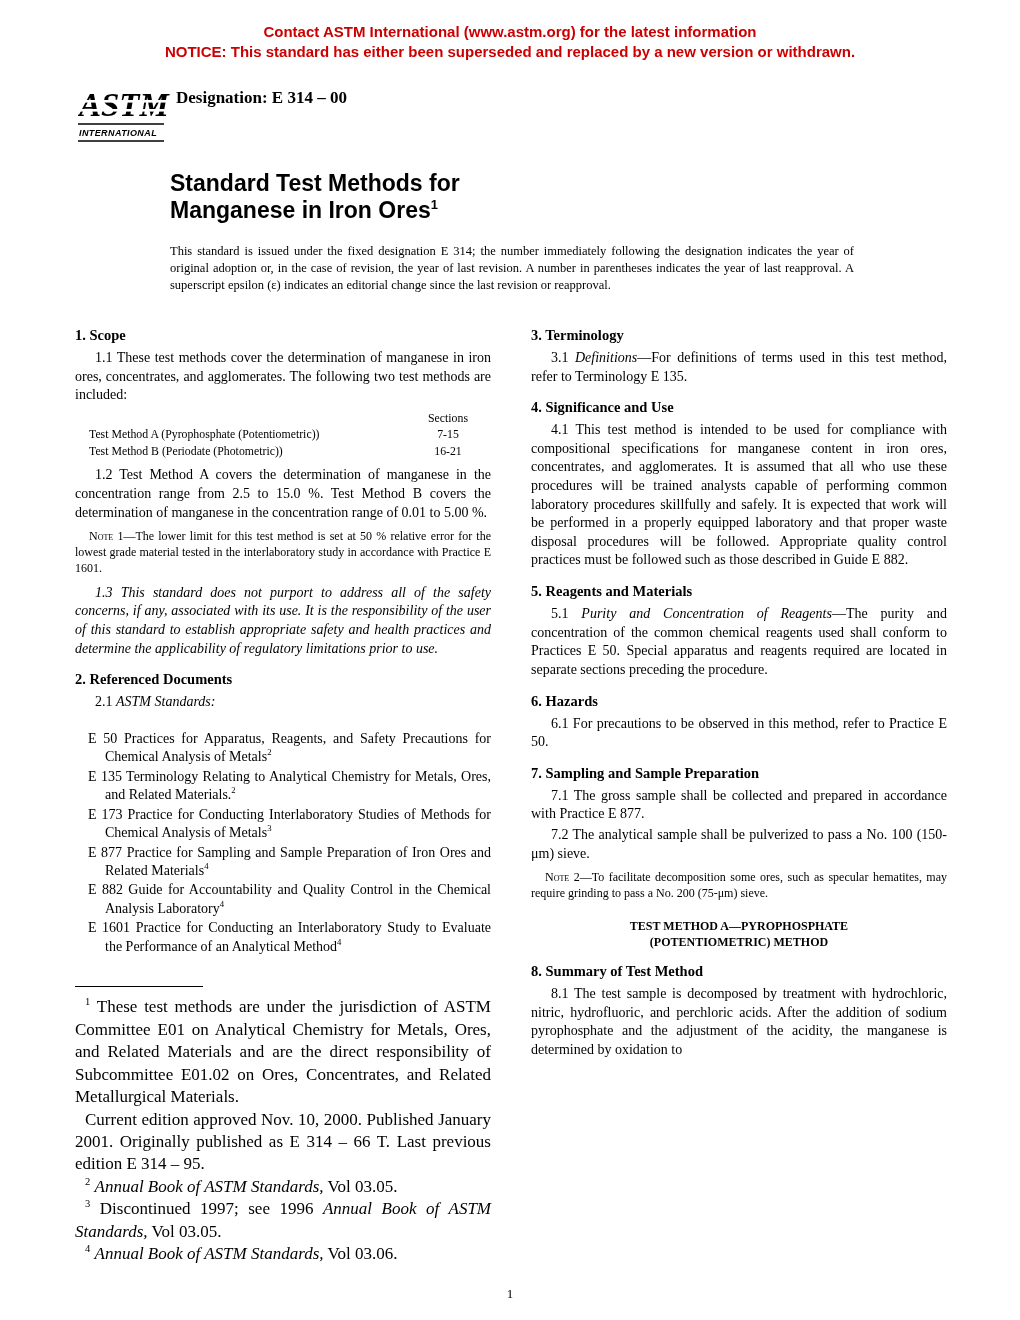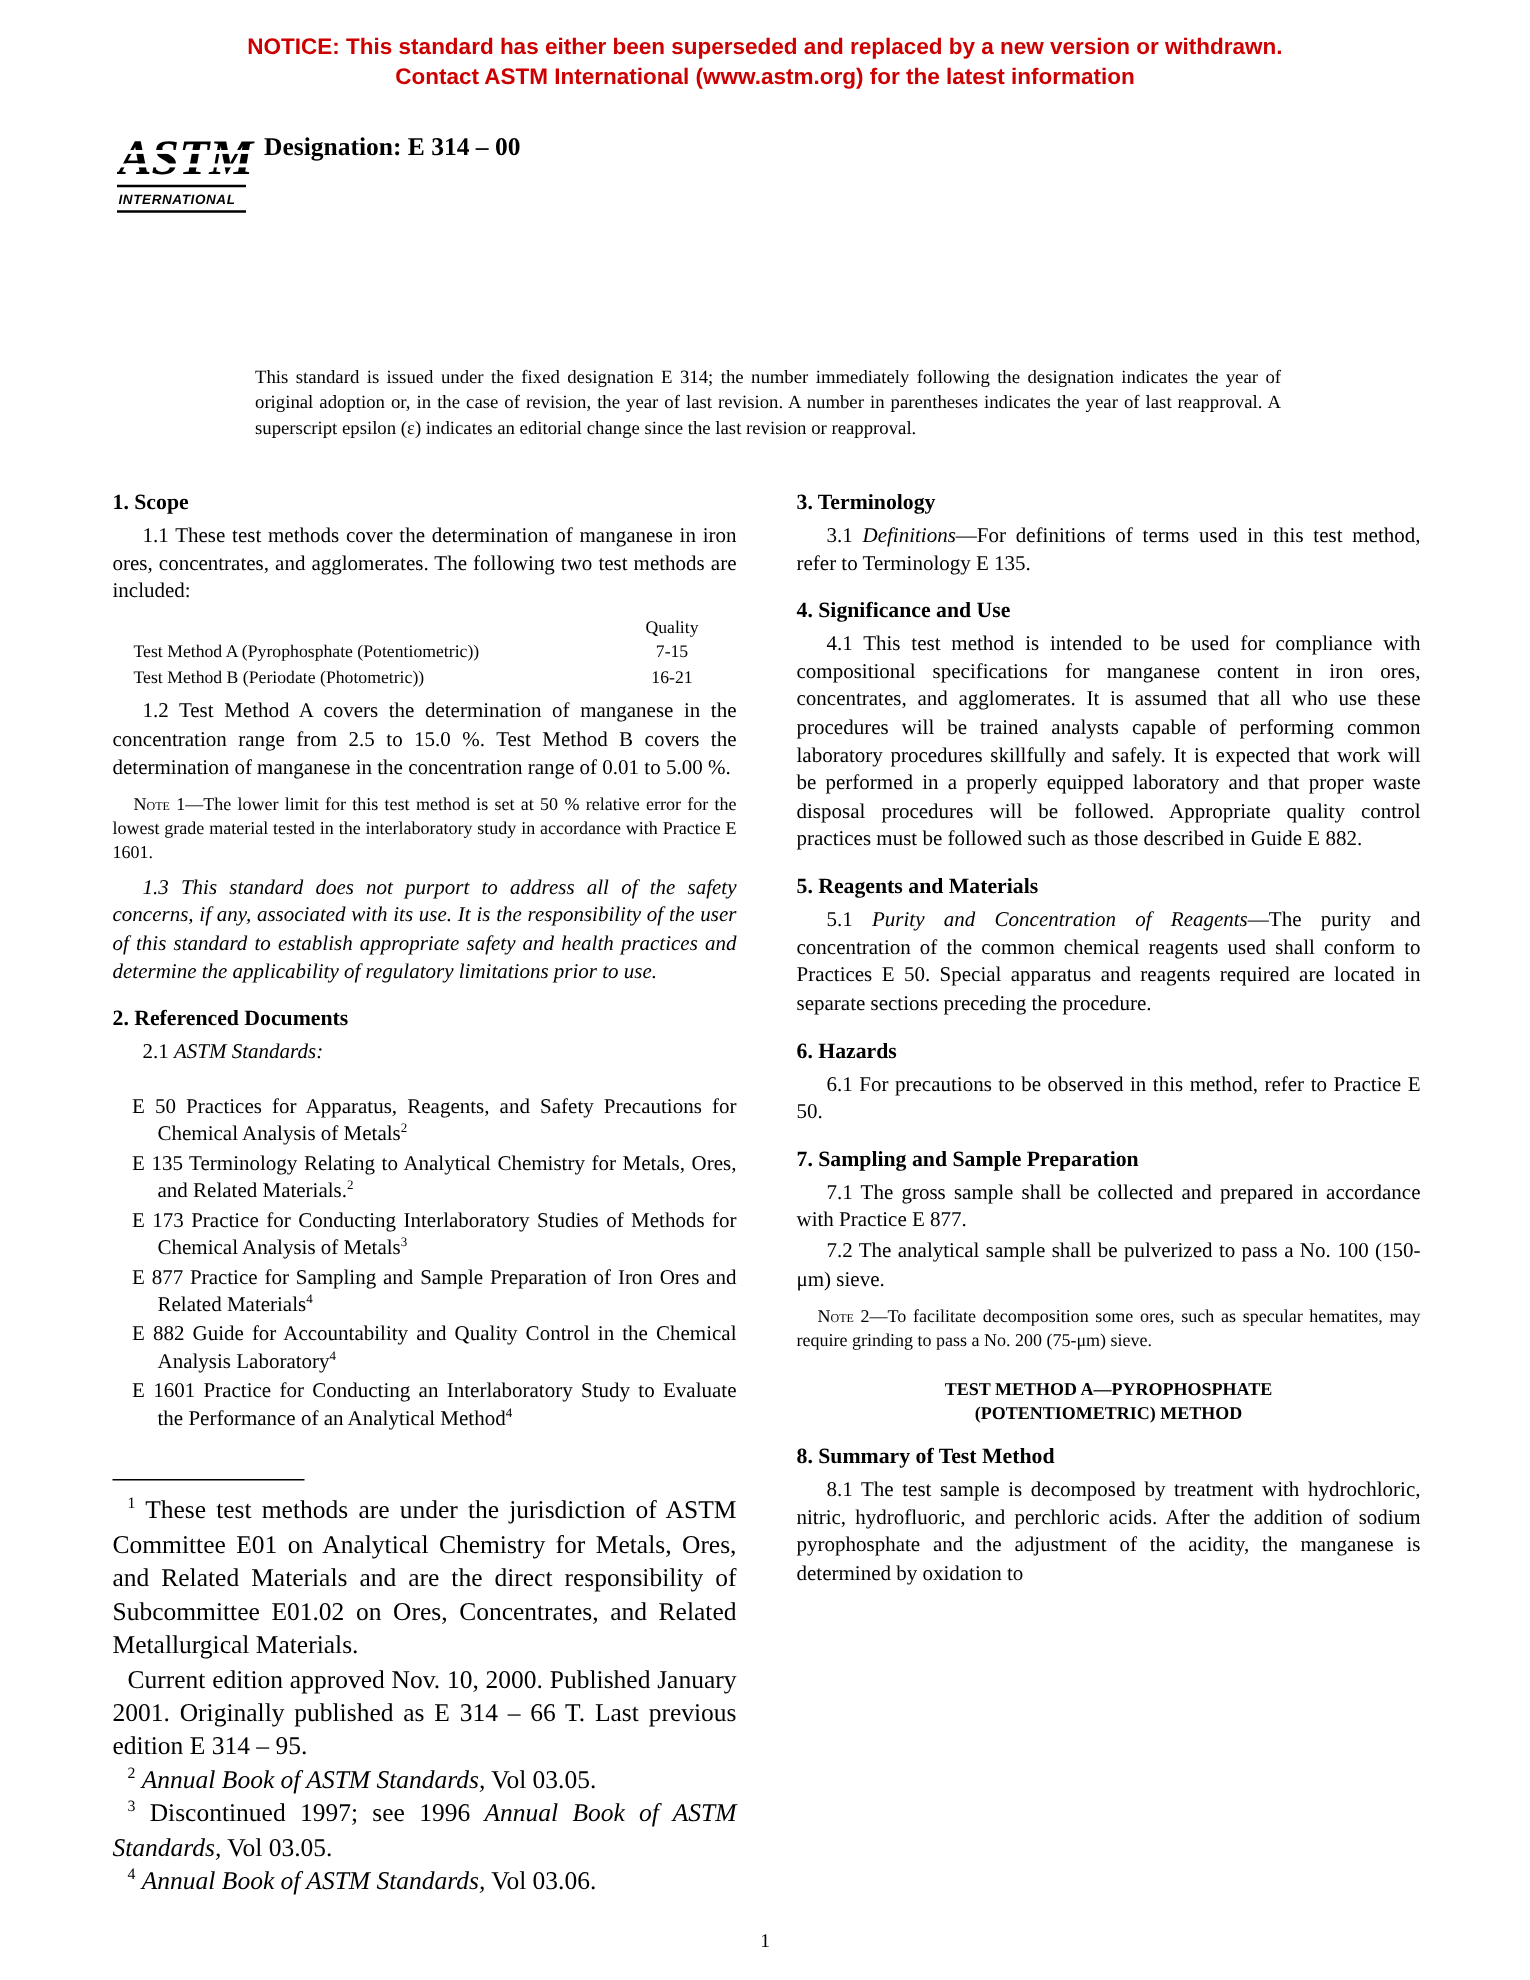--- a/index.html
+++ b/index.html
@@ -102,51 +102,55 @@
 
   sup { font-size: 0.62em; vertical-align: super; line-height: 0; }
   i { font-style: italic; }
 </style>
 </head>
 <body>
 
 <div class="page">
 
   <div class="notice">
+    <div>Contact ASTM International (www.astm.org) for the latest information</div>
     <div>NOTICE: This standard has either been superseded and replaced by a new version or withdrawn.</div>
-    <div>Contact ASTM International (www.astm.org) for the latest information</div>
   </div>
 
   <div class="logo">
     <svg width="94" height="74" viewBox="0 0 94 74">
       <text x="1" y="42" class="logo-astm">ASTM</text>
       <rect x="0" y="17" width="94" height="2.6" fill="#ffffff"></rect>
       <rect x="0" y="26" width="94" height="2.6" fill="#ffffff"></rect>
       <rect x="0" y="35" width="94" height="2.6" fill="#ffffff"></rect>
       <line x1="0" y1="50" x2="86" y2="50" stroke="#000" stroke-width="1.6"></line>
       <text x="1" y="62" class="logo-intl">INTERNATIONAL</text>
       <line x1="0" y1="67" x2="86" y2="67" stroke="#000" stroke-width="1.6"></line>
     </svg>
   </div>
 
   <div class="designation">Designation: E 314 – 00</div>
 
+  <div class="title-block">
+    <div>Standard Test Methods for</div>
+    <div><span>Manganese in Iron Ores</span><sup>1</sup></div>
+  </div>
 
   <p class="preamble">This standard is issued under the fixed designation E 314; the number immediately following the designation indicates the year of original adoption or, in the case of revision, the year of last revision. A number in parentheses indicates the year of last reapproval. A superscript epsilon (ε) indicates an editorial change since the last revision or reapproval.</p>
 
   <div class="columns">
 
     <div class="col">
       <h3 class="sec">1.  Scope</h3>
       <p class="para">1.1 These test methods cover the determination of manganese in iron ores, concentrates, and agglomerates. The following two test methods are included:</p>
 
       <div class="mtable">
         <div class="mrow">
             <span class="mlabel"></span>
-            <span class="mval">Quality</span>
+            <span class="mval">Sections</span>
           </div>
         <div class="mrow">
             <span class="mlabel">Test Method A (Pyrophosphate (Potentiometric))</span>
             <span class="mval">7-15</span>
           </div>
         <div class="mrow">
             <span class="mlabel">Test Method B (Periodate (Photometric))</span>
             <span class="mval">16-21</span>
           </div>
       </div>

